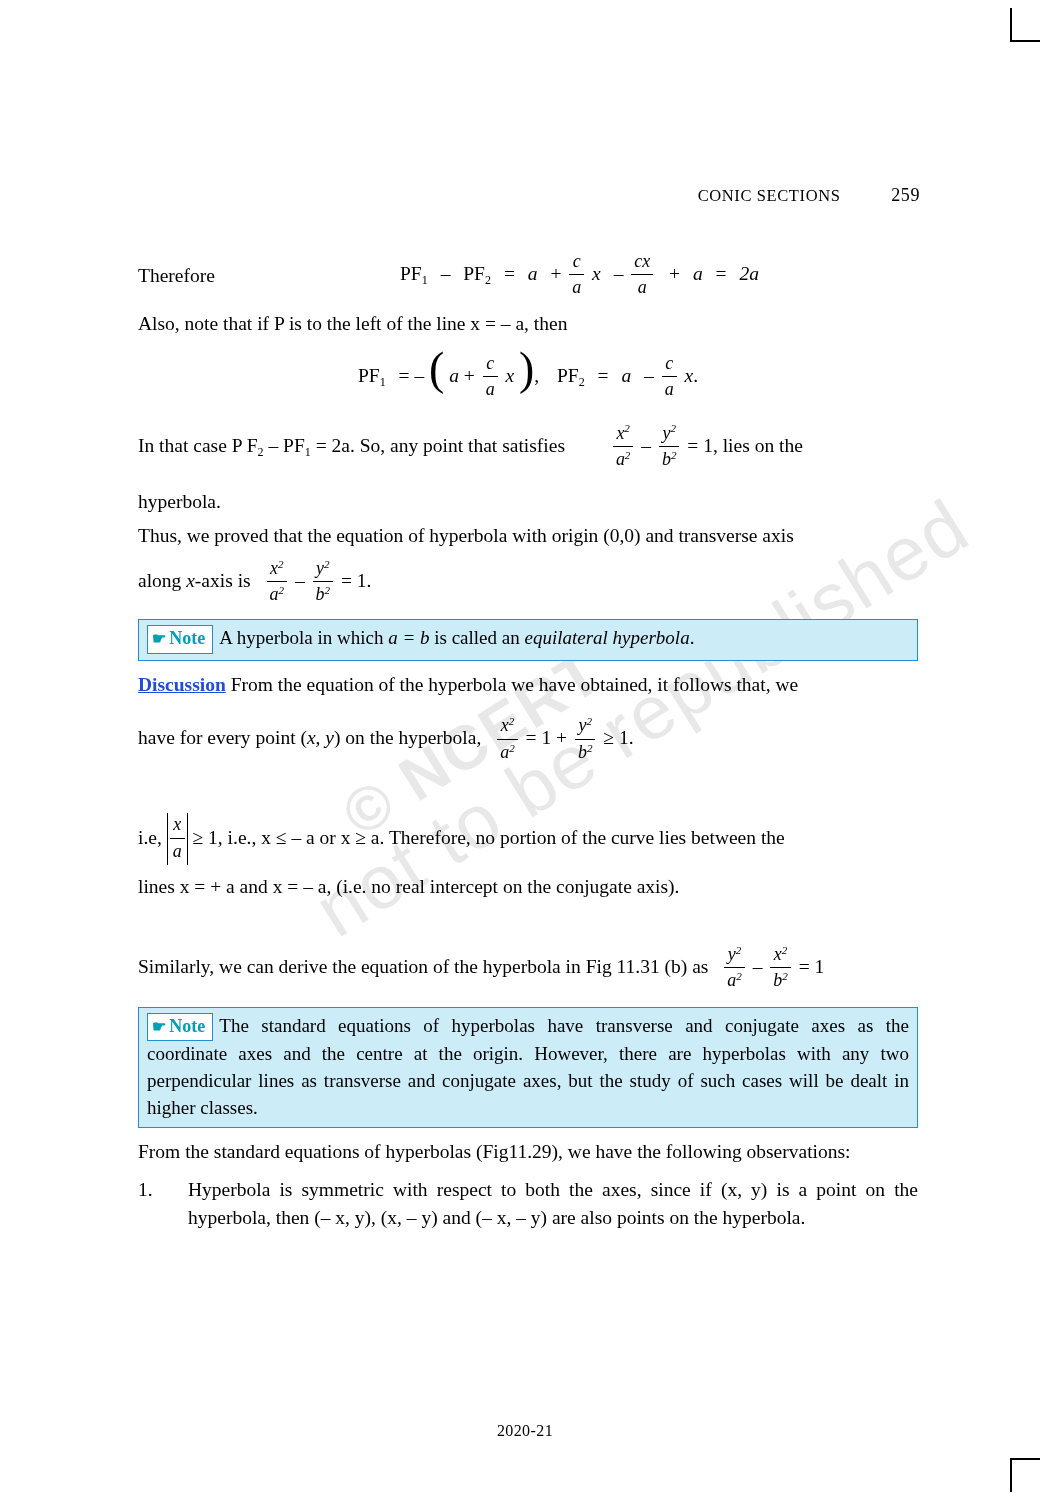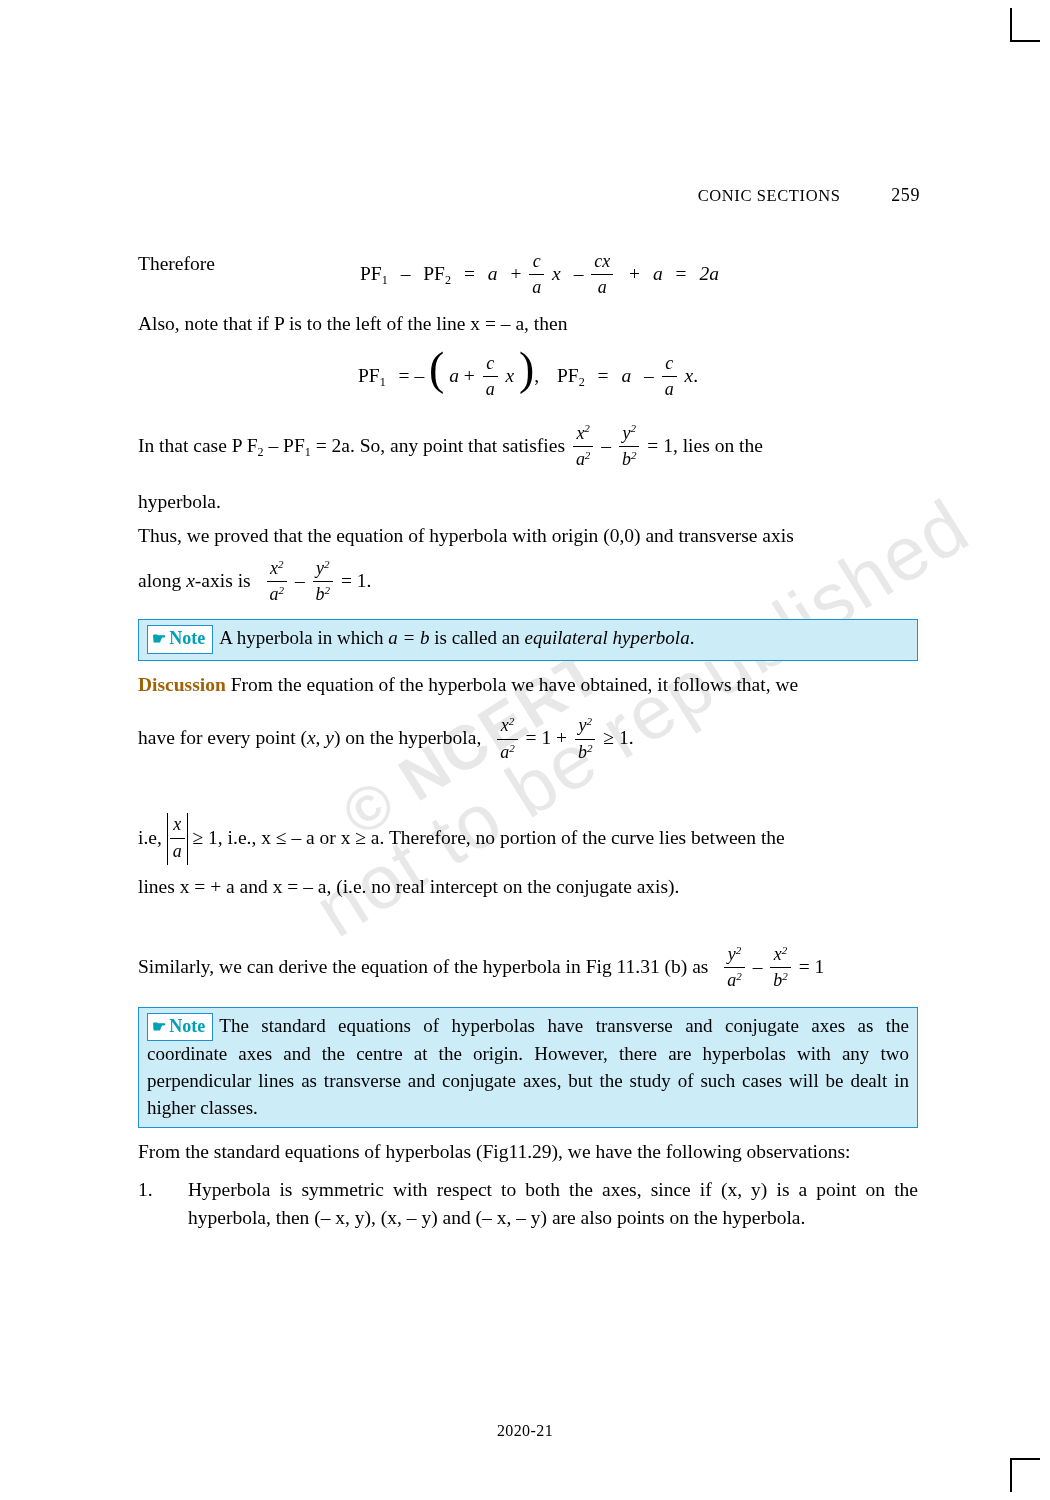--- a/index.html
+++ b/index.html
@@ -81,21 +81,21 @@
     display: inline-block;
     font-size: 2.35em;
     line-height: 0;
     position: relative;
     top: 2px;
     font-family: "Liberation Serif", serif;
   }
 
   .line1 {
     display: flex;
-    align-items: flex-start;
+    align-items: center;
     margin-bottom: 8px;
   }
   .line1 .lead { width: 222px; }
 
   .centered { text-align: center; }
 
   .para { margin-bottom: 7px; text-align: justify; }
 
   .note-box {
     border: 1.4px solid #1f8fd6;
@@ -114,21 +114,21 @@
     font-weight: bold;
     color: #00a0b7;
     font-size: 18px;
     vertical-align: middle;
   }
   .note-tag .hand { color: #00a0b7; font-size: 16px; margin-right: 3px; }
 
   .note-box.tight { margin-top: 12px; }
   .note-box p { margin: 0; text-align: justify; }
 
-  .disc-label { color: #a16207; font-weight: bold; }
+  .disc-label { color: #1d4ed8; font-weight: bold; text-decoration: underline; }
 
   .abs-bars {
     display: inline-block;
     border-left: 1.5px solid #000;
     border-right: 1.5px solid #000;
     padding: 0 2px;
     vertical-align: middle;
     position: relative;
     top: -1px;
   }
@@ -171,21 +171,21 @@
     letter-spacing: 2px;
   }
   .wm2 {
     left: 330px; top: 790px;
     font-size: 62px;
     font-weight: bold;
     transform: rotate(-32deg);
     letter-spacing: 2px;
   }
 
-  .eqwrap { display: inline-block; vertical-align: middle; }
+  .eqwrap { display: inline-block; vertical-align: middle; margin-left: 40px; }
   .spacer8 { display:inline-block; width: 8px; }
 </style>
 </head>
 <body>
 
 <div class="page">
 
   <div class="watermark">
     <div class="wm-text wm2">© NCERT</div>
     <div class="wm-text wm1">not to be republished</div>

